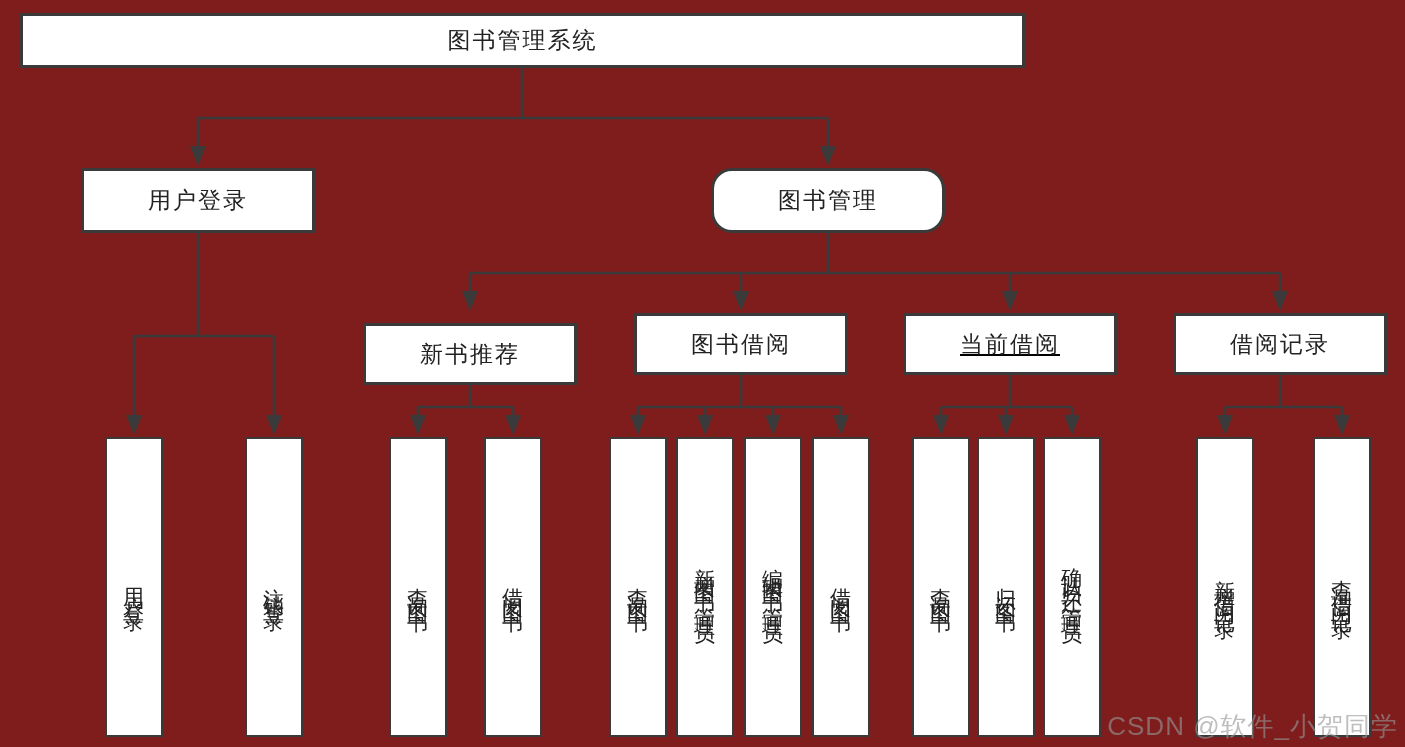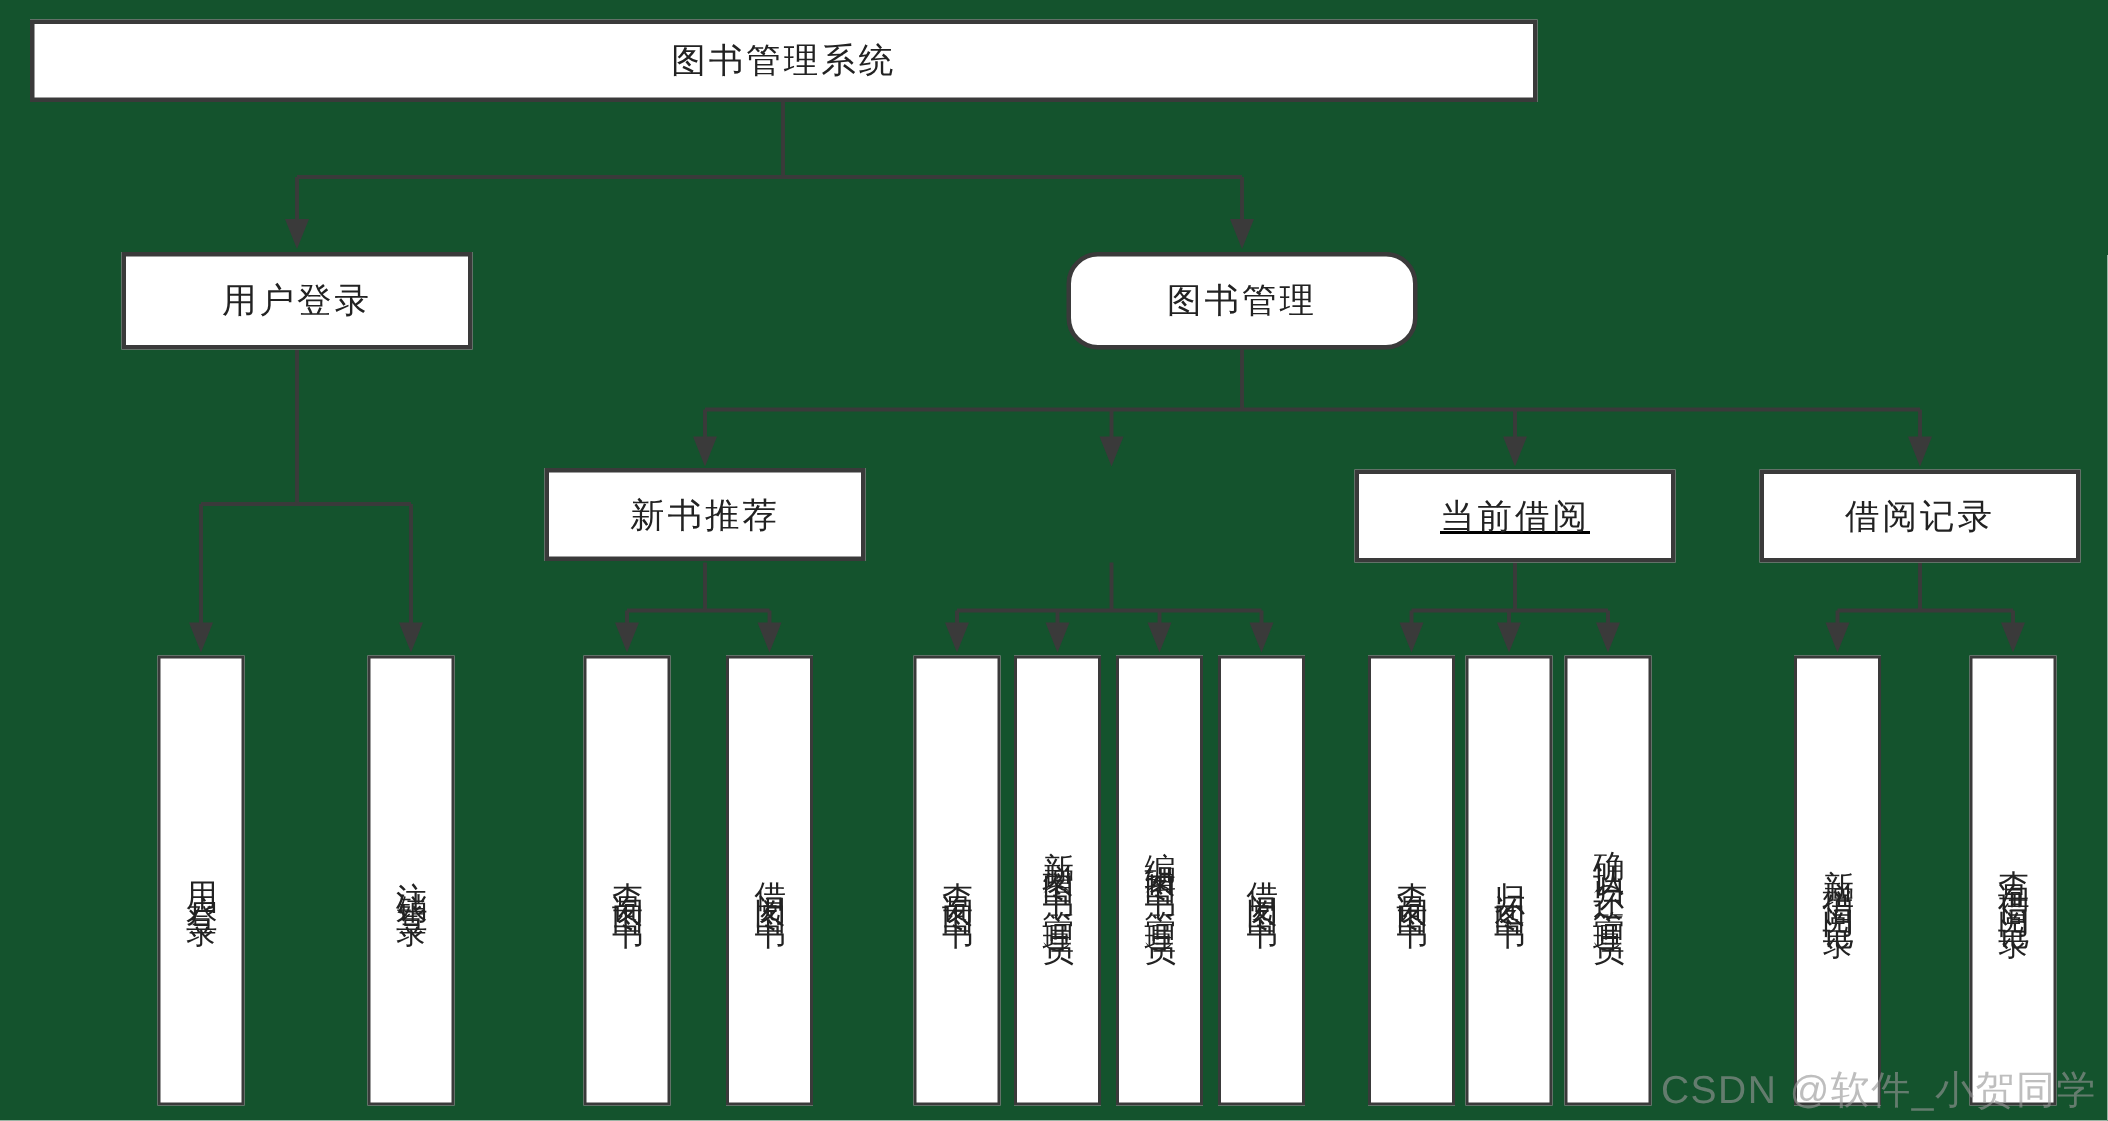--- a/index.html
+++ b/index.html
@@ -5,21 +5,21 @@
   html, body {
     margin: 0;
     padding: 0;
     background: #ffffff;
     font-family: "Liberation Sans", "DejaVu Sans", sans-serif;
   }
   #canvas {
     position: relative;
     width: 1405px;
     height: 747px;
-    background: #14532d;
+    background: #7f1d1d;
     overflow: hidden;
   }
   #wires {
     position: absolute;
     left: 0; top: 0;
     width: 1405px; height: 747px;
     z-index: 0;
   }
   .box {
     position: absolute;
@@ -88,22 +88,25 @@
     <span class="hlabel">图书管理系统</span>
   </div>
 
   <div class="box" style="left:81px; top:168px; width:234px; height:65px;">
     <span class="hlabel">用户登录</span>
   </div>
   <div class="box" style="left:711px; top:168px; width:234px; height:65px;border-radius:21px;">
     <span class="hlabel">图书管理</span>
   </div>
 
-  <div class="box" style="left:363px; top:312px; width:214px; height:62px;">
+  <div class="box" style="left:363px; top:323px; width:214px; height:62px;">
     <span class="hlabel">新书推荐</span>
+  </div>
+  <div class="box" style="left:634px; top:313px; width:214px; height:62px;">
+    <span class="hlabel">图书借阅</span>
   </div>
   <div class="box" style="left:903px; top:313px; width:214px; height:62px;text-decoration:underline;">
     <span class="hlabel">当前借阅</span>
   </div>
   <div class="box" style="left:1173px; top:313px; width:214px; height:62px;">
     <span class="hlabel">借阅记录</span>
   </div>
 
   <div class="box leaf" style="left:105px; top:437px; width:58px; height:300px;">
     <span class="vlabel">用户登录</span>

